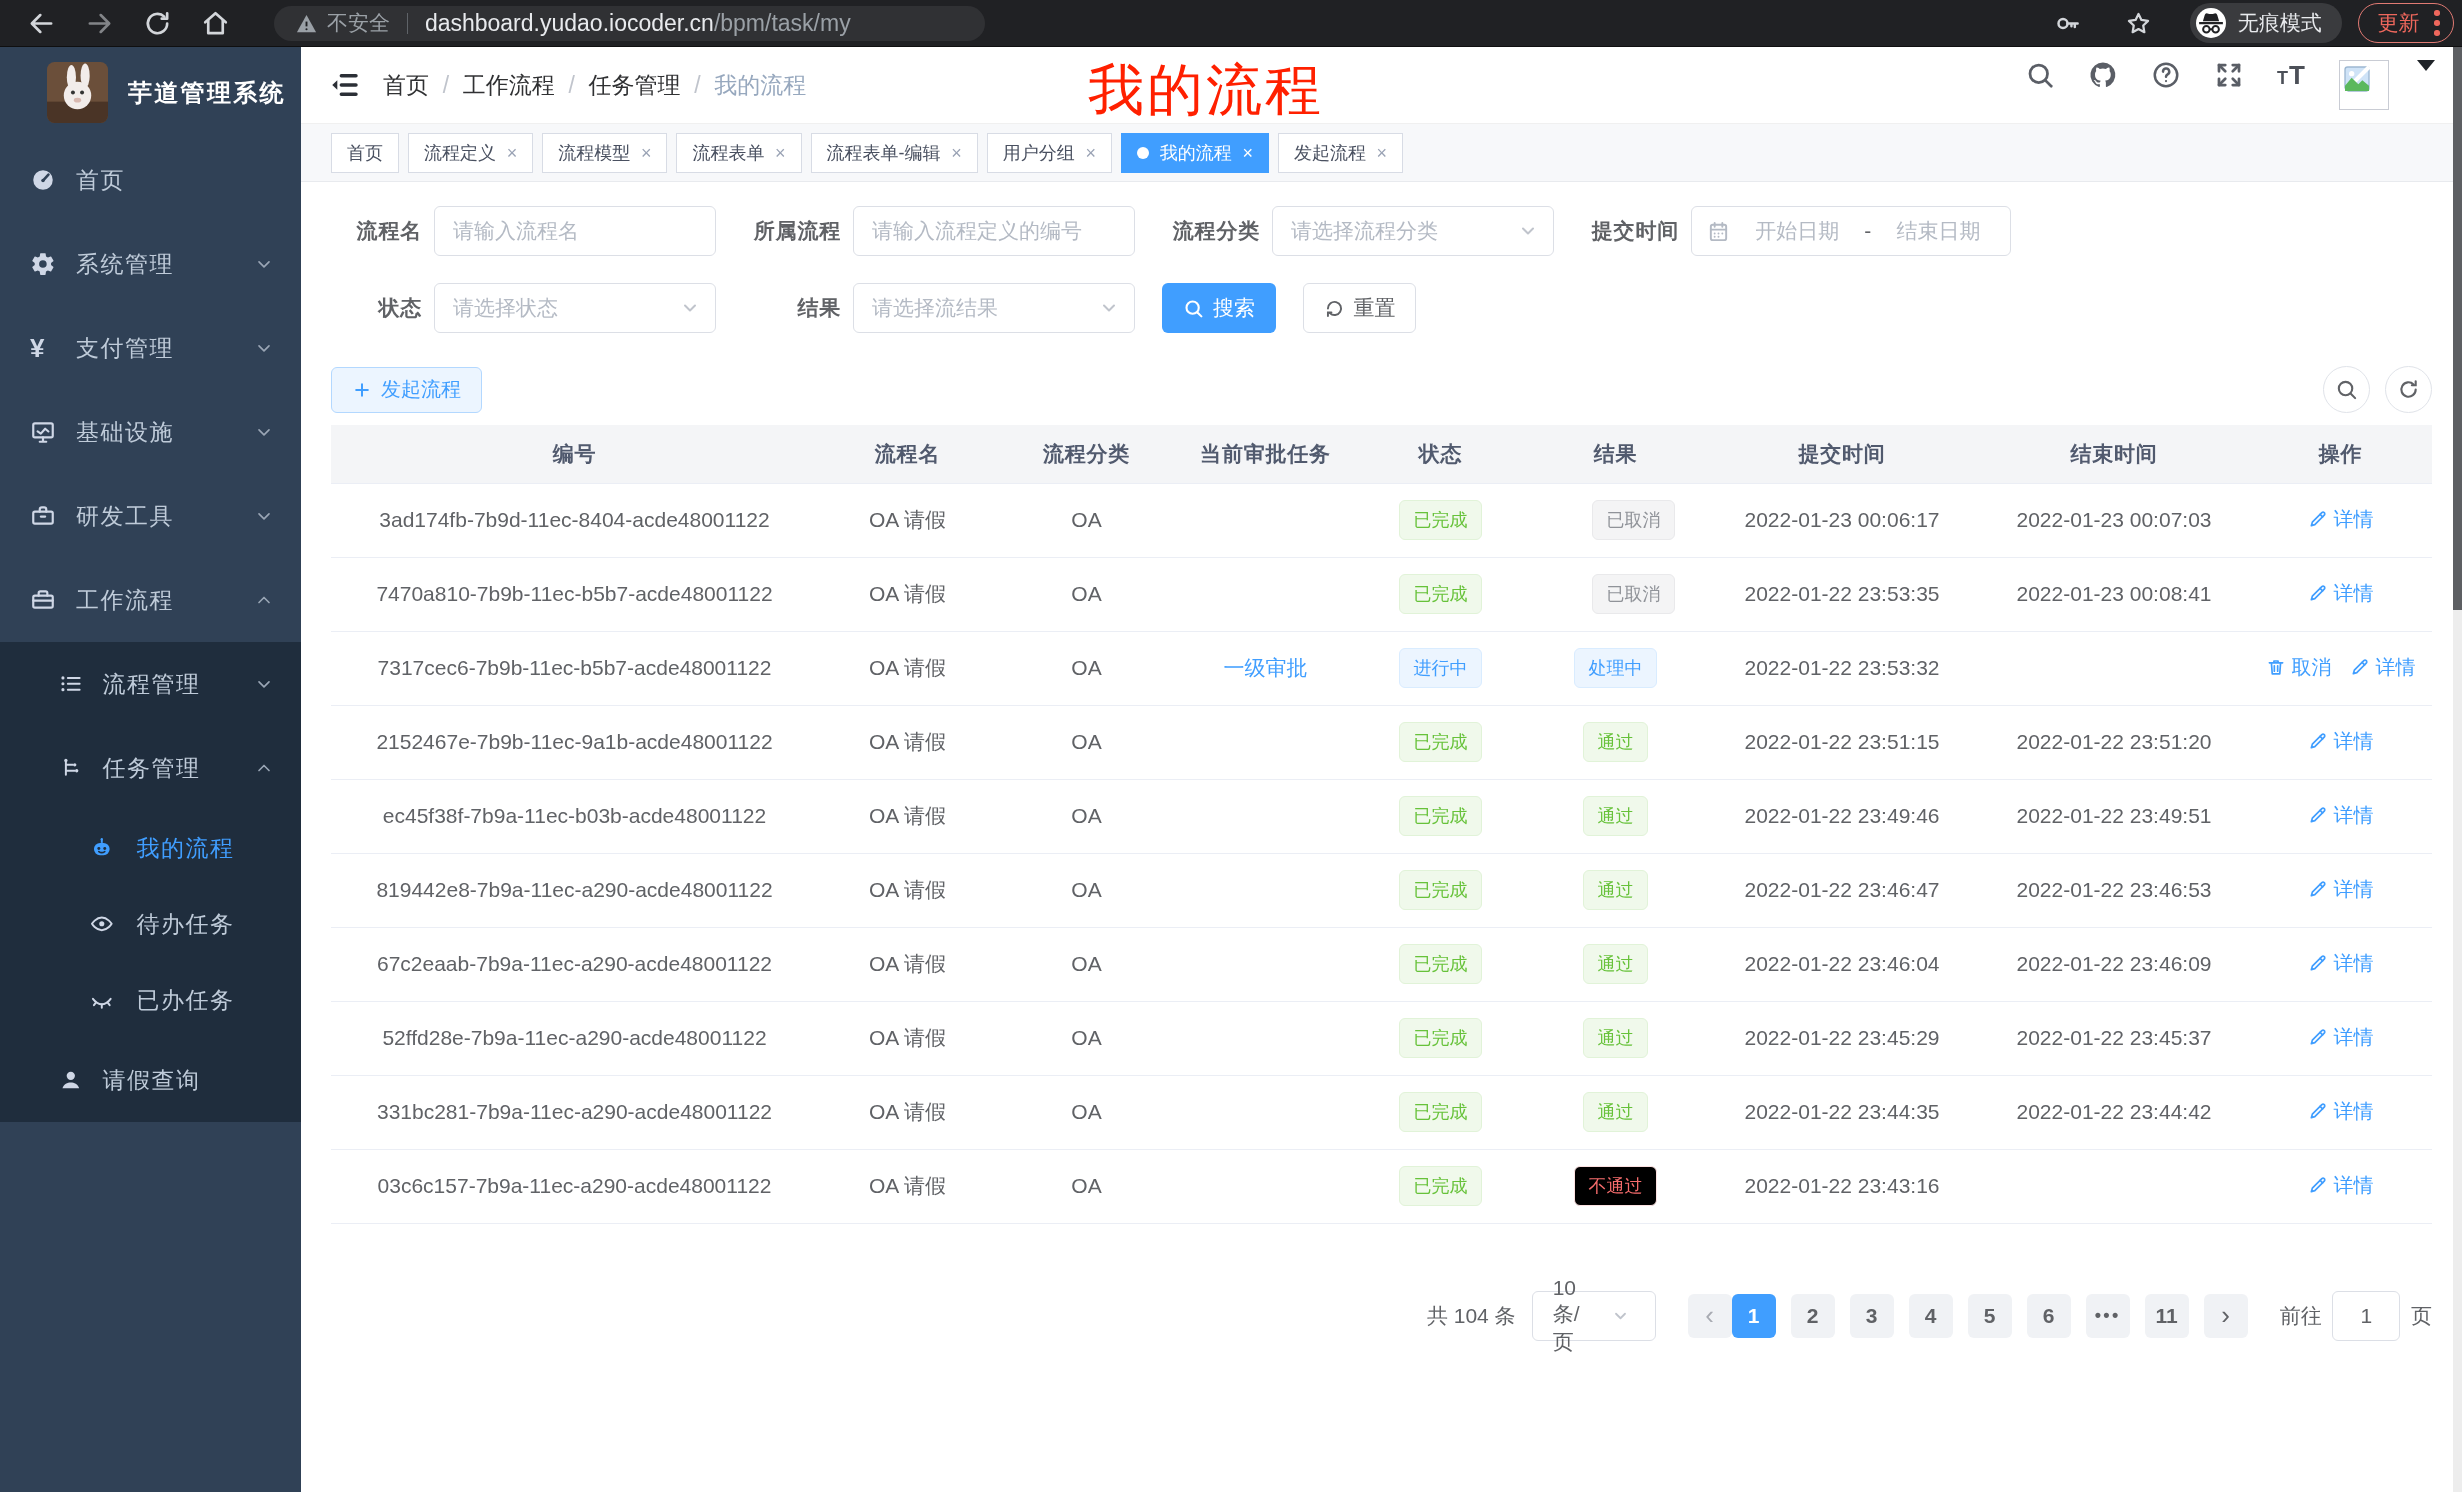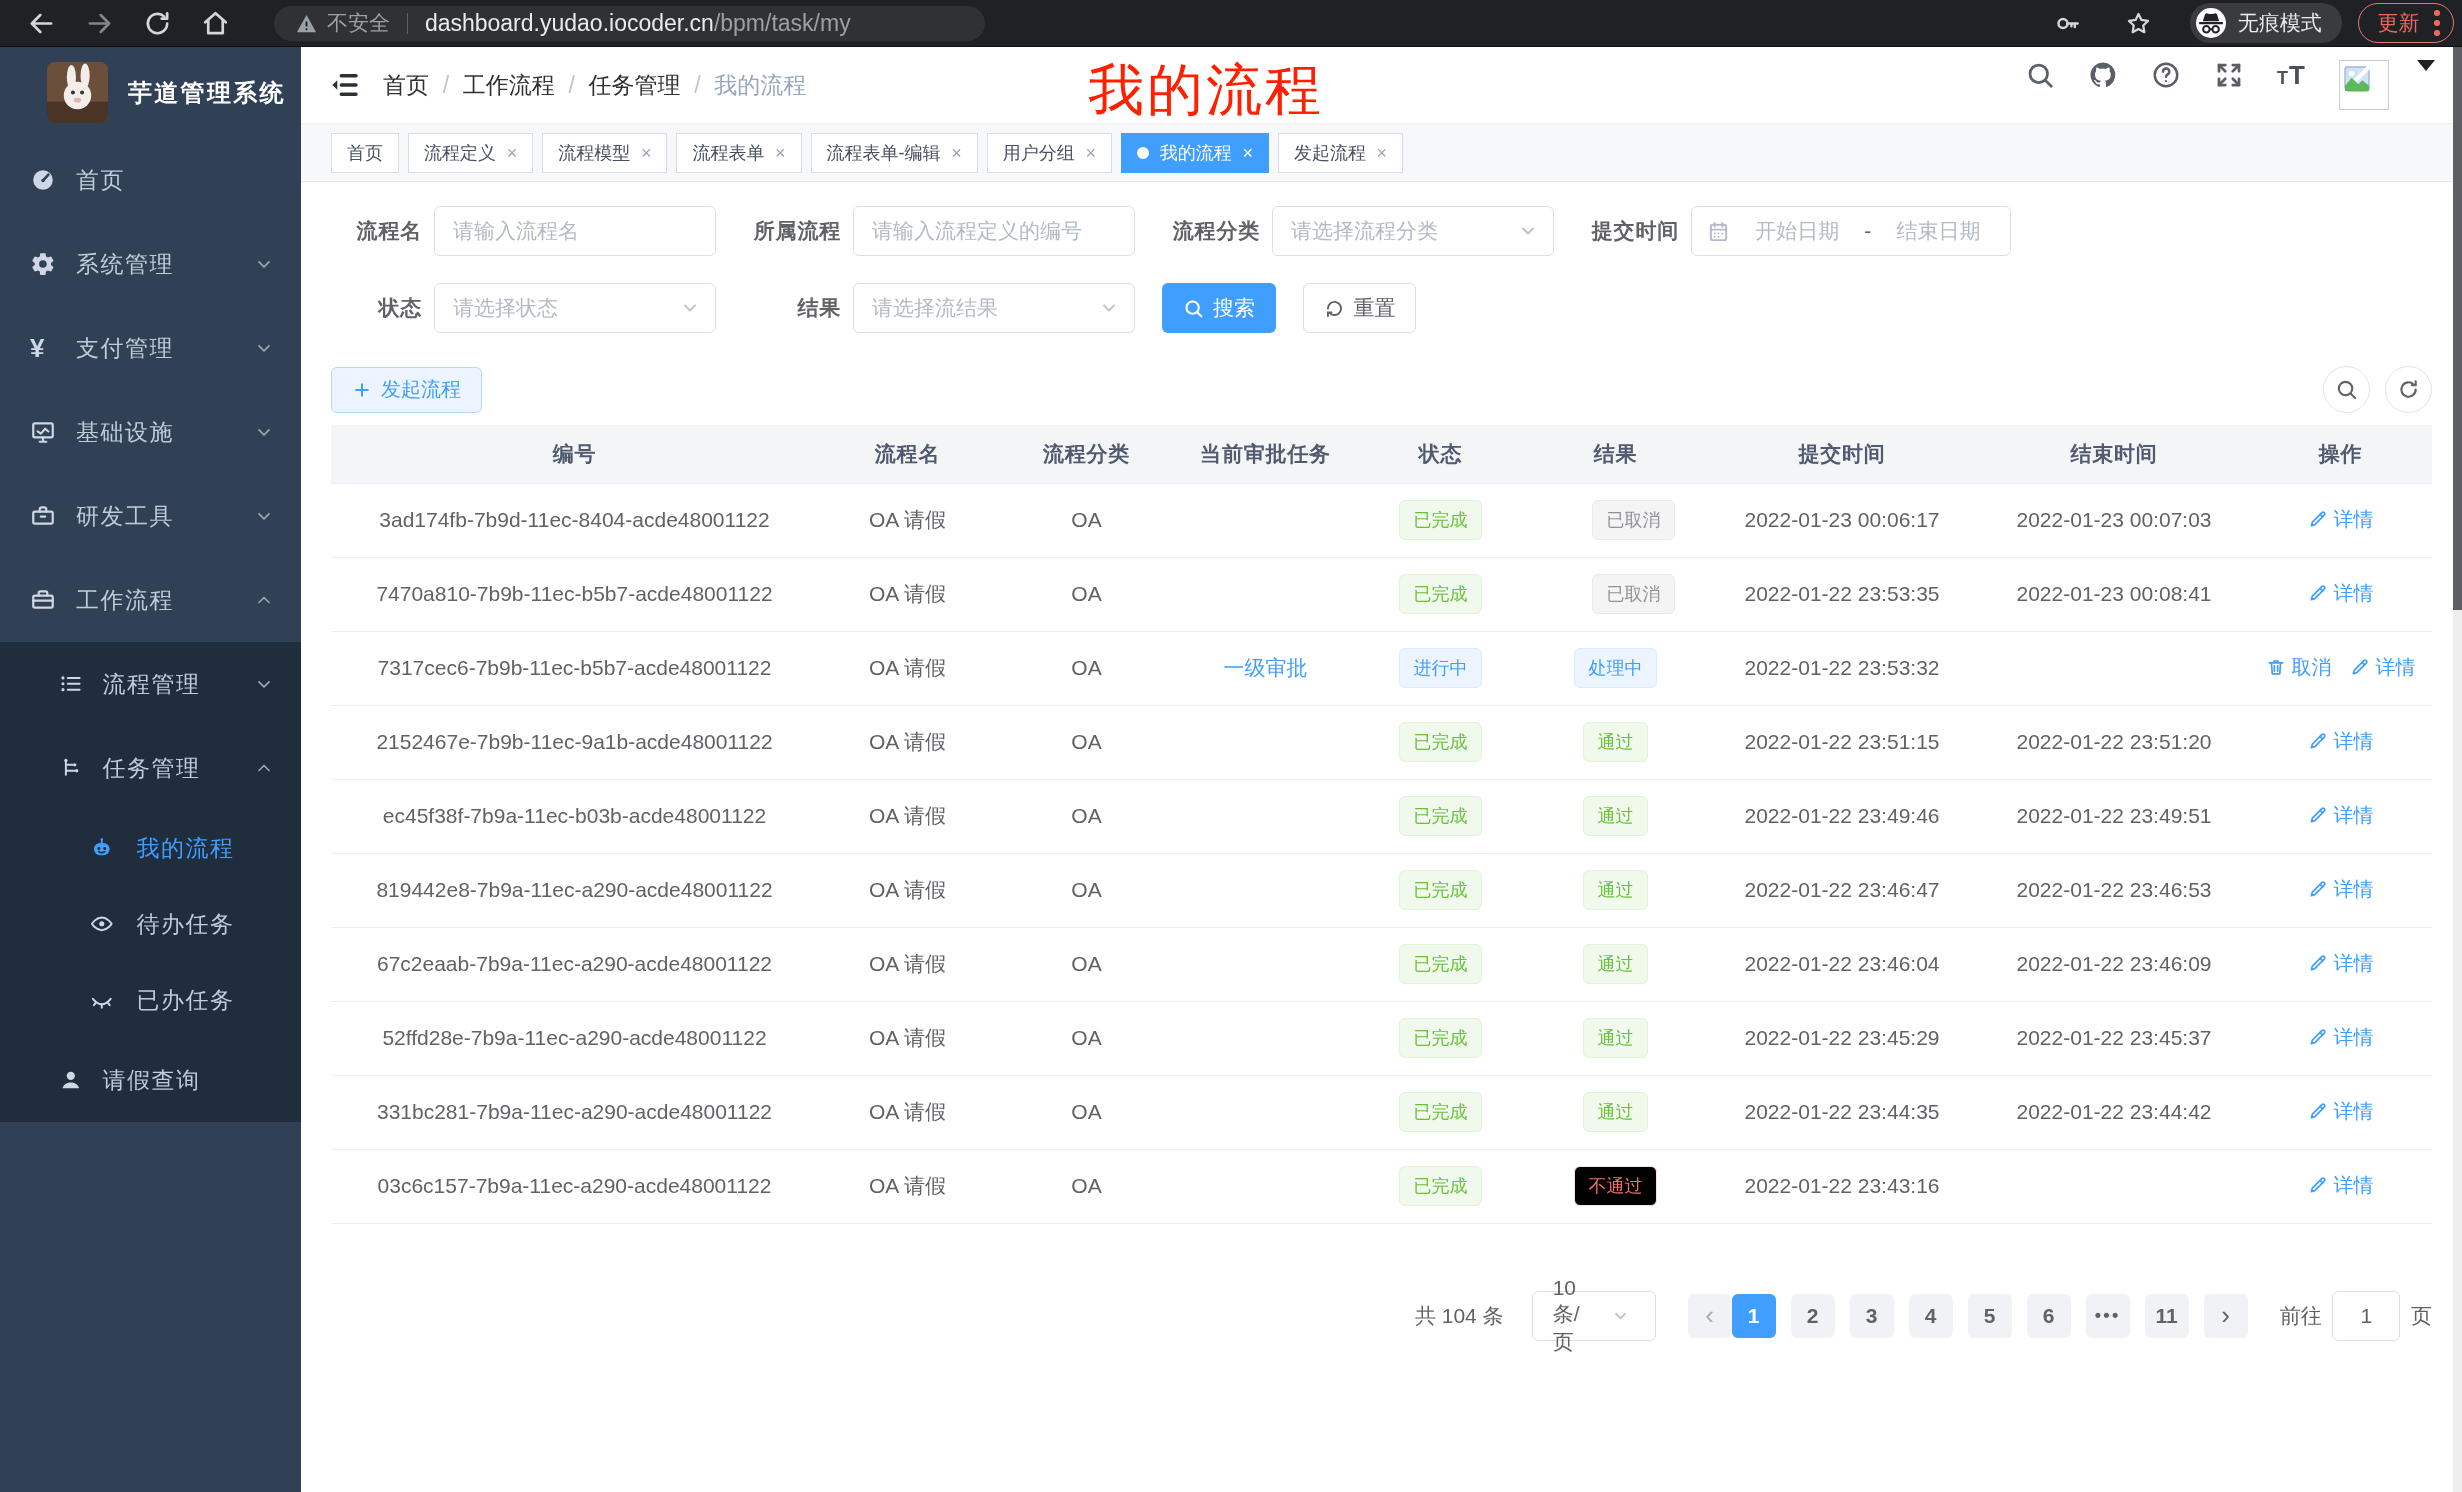--- a/index.html
+++ b/index.html
@@ -135,21 +135,21 @@
   .badge.danger  { color:#f56c6c; background:#000000; border-color:#fde2e2; }
   .task-link { color:#409eff; cursor:pointer; }
   .act { color:#409eff; font-size:20px; cursor:pointer; display:inline-flex; align-items:center;
          gap:6px; text-decoration:none; }
   .act + .act { margin-left:18px; }
   .act .icon { width:20px; height:20px; }
 
   
   .pagination { margin-top:67px; display:flex; align-items:center; justify-content:flex-end;
                 font-size:21px; color:#606266; }
-  .pg-total { margin-right:28px; }
+  .pg-total { margin-right:16px; }
   .pg-size { width:124px; height:50px; border:1.5px solid #dcdfe6; border-radius:6px; display:flex;
              align-items:center; padding:0 12px 0 20px; margin-right:32px; cursor:pointer; }
   .pg-size span { flex:1; font-size:21px; color:#606266; }
   .pg-size .icon { width:18px; height:18px; color:#c0c4cc; }
   .pg { min-width:44px; height:44px; border:none; border-radius:6px; background:#f0f2f5; color:#606266;
         font-size:21px; font-weight:600; cursor:pointer; display:flex; align-items:center;
         justify-content:center; font-family:inherit; }
   .pg + .pg { margin-left:15px; }
   .pg.active { background:#409eff; color:#fff; }
   .pg.nav { background:#f0f2f5; font-size:26px; font-weight:400; }

